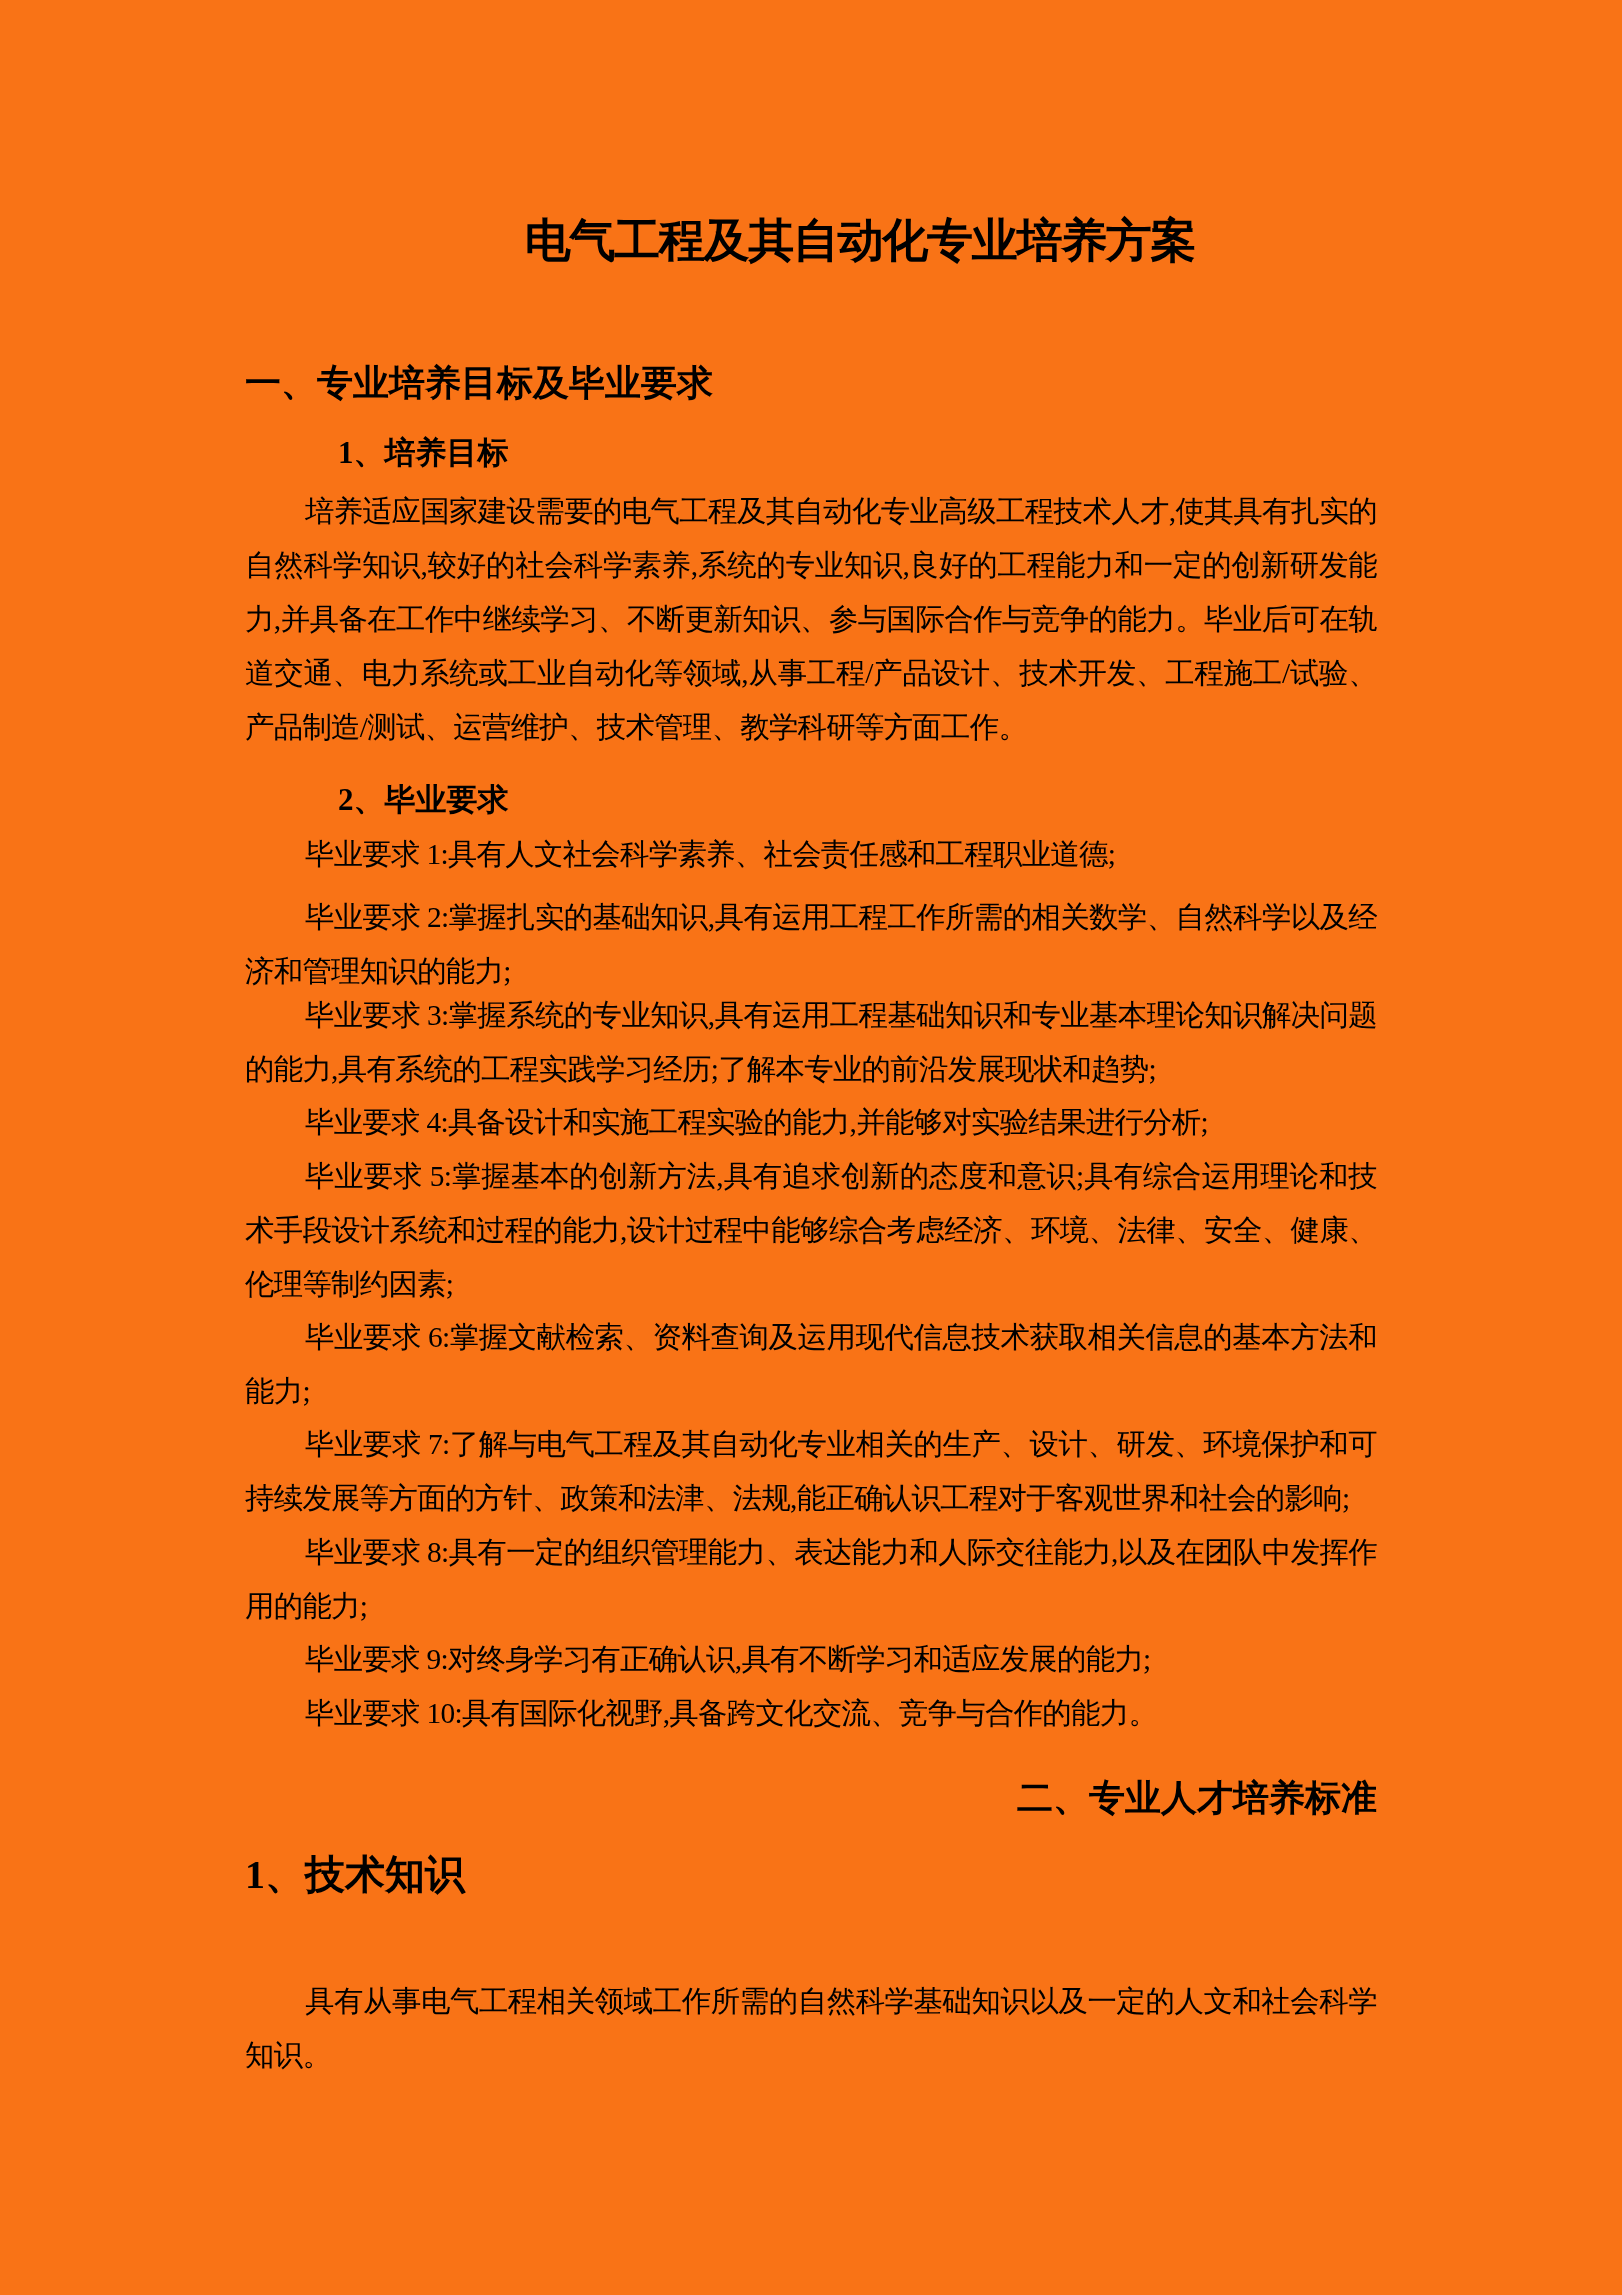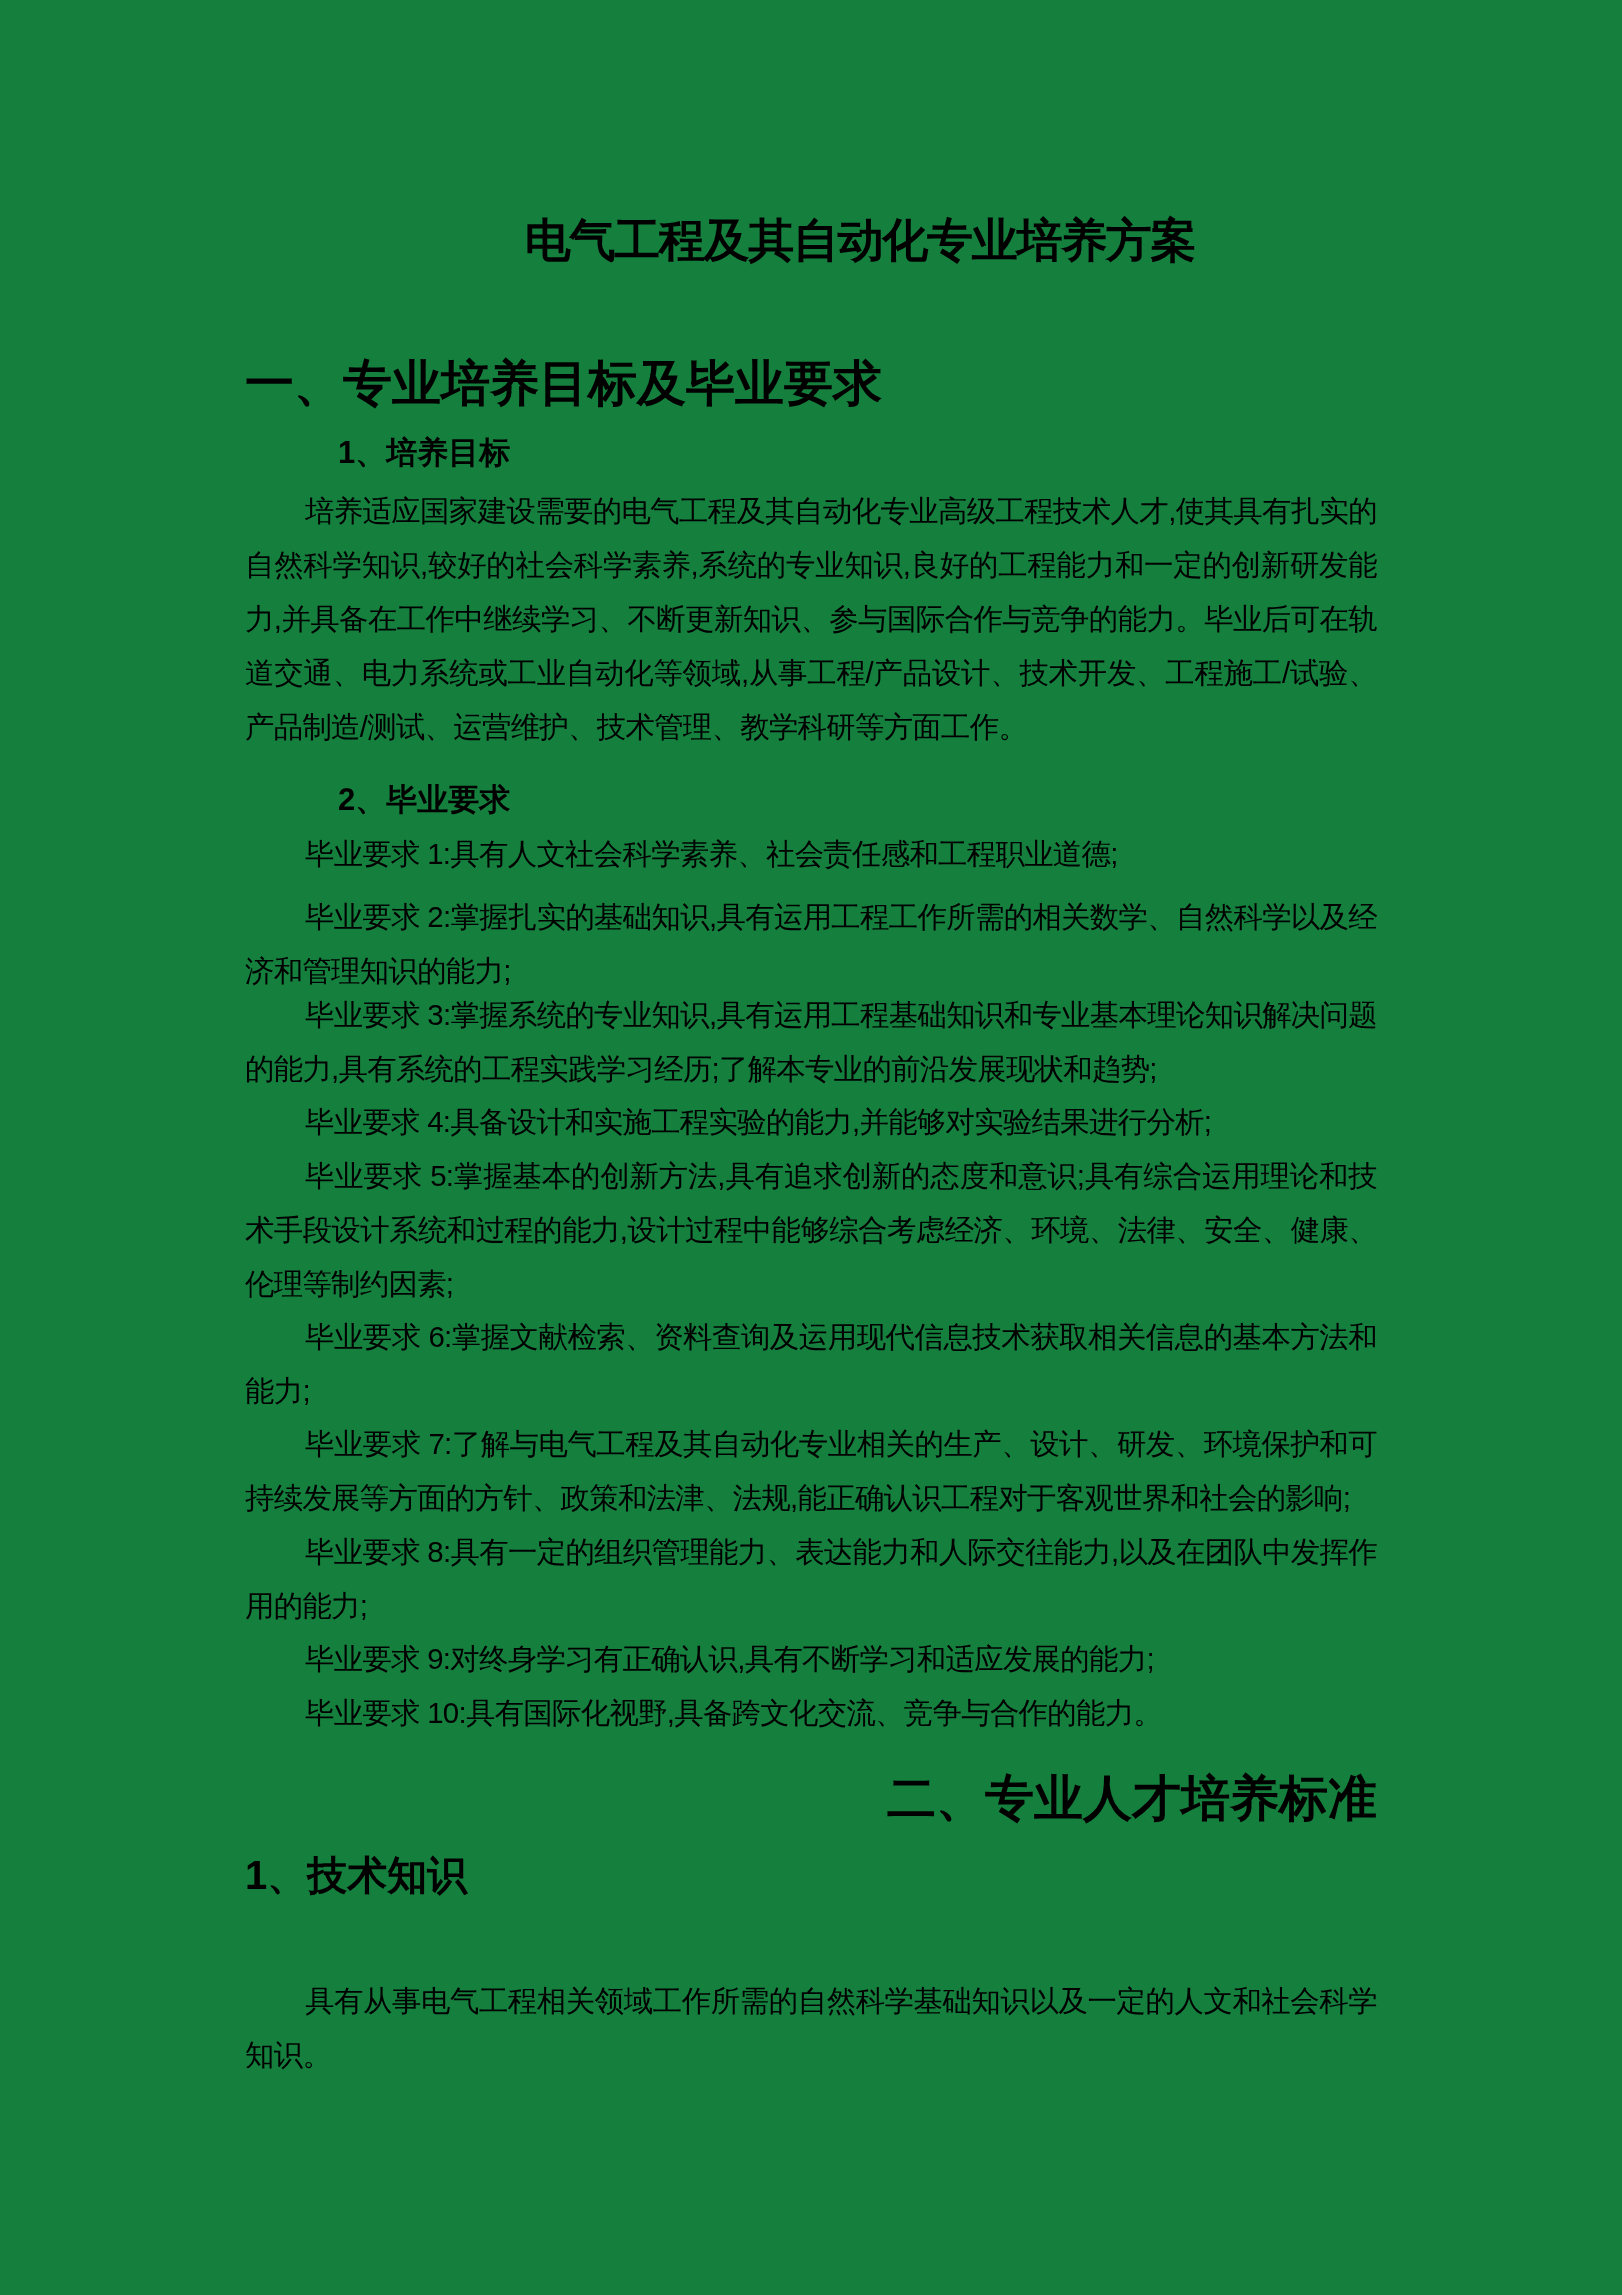--- a/index.html
+++ b/index.html
@@ -1,39 +1,39 @@
 <!DOCTYPE html>
 <html style="font-size:10.5px"><head>
 <meta charset="utf-8">
 <style>
   html, body { margin: 0; padding: 0; background: #808080; }
   .page {
     position: relative;
     width: 1623px;
     height: 2295px;
     margin: 0 auto;
-    background: #15803d;
+    background: #f97316;
     color: #000000;
-    font-family: Liberation Sans, sans-serif;
+    font-family: Liberation Serif, serif;
     overflow: hidden;
   }
   .abs { position: absolute; left: 245px; width: 1132px; margin: 0; }
 
   .doc-title {
     top: 208px;
     font-size: 46px;
     line-height: 65px;
     font-weight: bold;
     letter-spacing: -1.3px;
     text-align: center;
     text-indent: 98px;
     white-space: nowrap;
   }
   .h1 {
-    font-size: 49px;
+    font-size: 36px;
     line-height: 52px;
     font-weight: bold;
     white-space: nowrap;
   }
   .h2 {
     left: 308px;
     width: 1069px;
     font-size: 31px;
     line-height: 52px;
     font-weight: bold;

